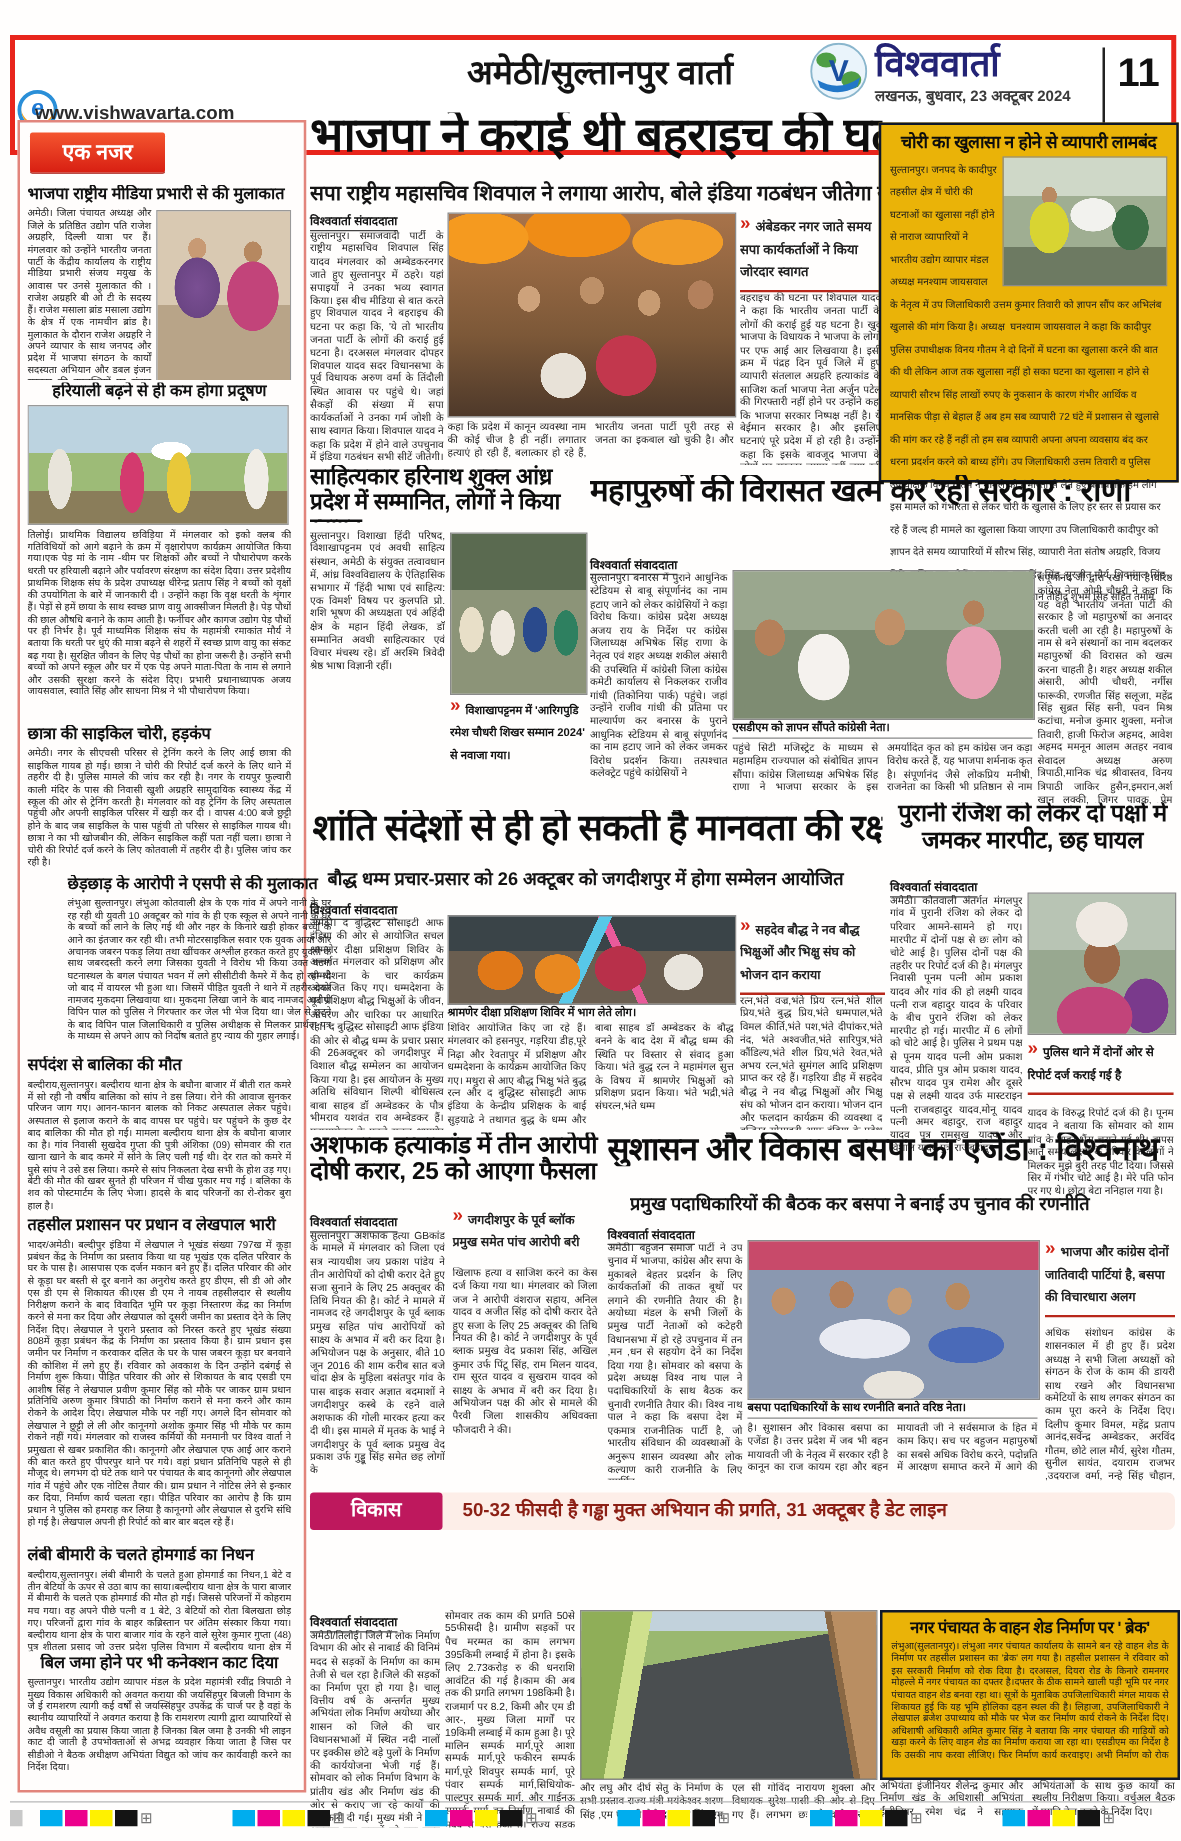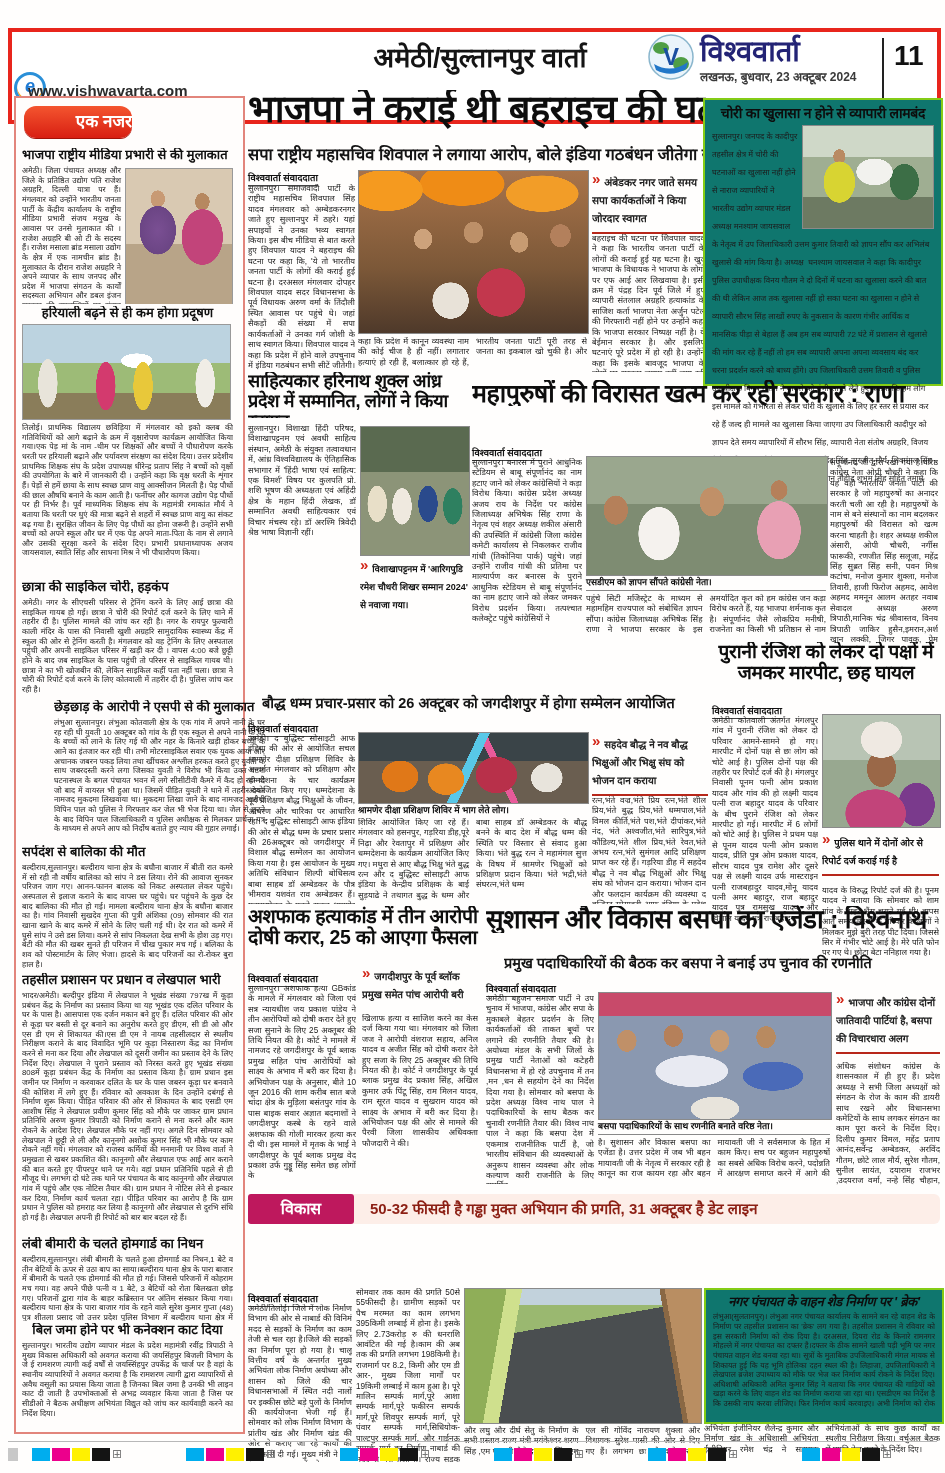--- a/index.html
+++ b/index.html
@@ -10,25 +10,25 @@
   .masthead-box{left:8px;top:28px;width:925px;height:88px;border:4px solid #e8251c;background:#fff;}
   .site-url{left:28px;top:82px;font-size:15px;font-weight:bold;color:#2b2b2b;}
   .e-icon{left:14px;top:72px;width:26px;height:26px;border:3px solid #2a8fd8;border-radius:50%;color:#1e7ad4;
           font-weight:bold;font-style:italic;font-size:18px;line-height:22px;text-align:center;
           box-shadow:inset 0 -2px 0 #f5a21b;}
   .section-title{left:260px;top:38px;width:440px;text-align:center;font-size:27px;font-weight:bold;color:#141414;white-space:nowrap;}
   .masthead-logo{left:648px;top:34px;width:46px;height:46px;}
   .masthead-name{left:700px;top:30px;font-size:29px;font-weight:bold;color:#232375;white-space:nowrap;}
   .masthead-date{left:700px;top:68px;font-size:12px;font-weight:bold;color:#3a3a3a;white-space:nowrap;}
   .pgsep{left:882px;top:38px;width:2px;height:66px;background:#222;}
-  .page-no{left:894px;top:40px;font-size:28px;font-weight:bold;color:#111;}
+  .page-no{left:894px;top:40px;font-size:32px;font-weight:bold;color:#111;}
   
   .sidebar{left:14px;top:96px;width:227px;height:1334px;border:2px solid #e2857c;background:#fffdfc;}
   .one-look{left:24px;top:106px;width:108px;height:32px;background:linear-gradient(180deg,#f4552f,#d81f12);
-            color:#fff;font-size:17px;font-weight:bold;text-align:right;line-height:32px;border-radius:12px;
+            color:#fff;font-size:17px;font-weight:bold;text-align:center;line-height:32px;border-radius:2px;
             box-shadow:0 1px 0 #a31208;}
   .sb-art{position:absolute;left:22px;width:211px;overflow:hidden;}
   .sb-h{font-size:13px;font-weight:bold;color:#101010;line-height:1.15;margin:0 0 3px 0;}
   .sb-b{font-size:7.8px;line-height:1.24;text-align:justify;color:#1d1d1d;}
   .sb-photo{border:1px solid #999;}
   .ph-meet{float:right;width:106px;height:136px;margin:2px 0 2px 4px;
     background:radial-gradient(30px 40px at 30% 45%,#7a4f93 0,#6b4584 60%,transparent 61%),
       radial-gradient(12px 14px at 30% 22%,#c89a74 0 60%,transparent 61%),
       radial-gradient(34px 46px at 72% 50%,#c2447a 0 60%,transparent 61%),
       radial-gradient(12px 14px at 72% 24%,#b68860 0 60%,transparent 61%),
@@ -47,21 +47,21 @@
   .byline{font-size:9.5px;font-weight:bold;color:#111;border-bottom:1px solid #444;display:inline-block;padding-bottom:1px;}
   .btxt{font-size:8.2px;line-height:1.27;text-align:justify;color:#1c1c1c;overflow:hidden;}
   .two-col{column-count:2;column-gap:7px;}
   .quote{overflow:hidden;}
   .quote .chev{float:left;color:#d22517;font-weight:bold;font-size:15px;line-height:14px;margin-right:4px;}
   .qtext{font-size:10.5px;font-weight:bold;color:#222;line-height:1.35;}
   .qrule{border-bottom:2px solid #b8271a;margin-top:6px;}
   .cap{font-size:9px;font-weight:bold;color:#111;line-height:1.25;}
   .cap-rule{border-bottom:1px solid #888;padding-bottom:2px;}
   .photo{border:1px solid #8a8a8a;}
-  .pinkbox{border:2px solid #84cc16;background:#0f766e;}
+  .pinkbox{border:2px solid #0f172a;background:#eab308;}
   
   .ph-crowd{background:
       radial-gradient(60px 34px at 12% 12%,#f59a1f 0 60%,transparent 61%),
       radial-gradient(70px 36px at 45% 8%,#ef8c16 0 60%,transparent 61%),
       radial-gradient(60px 30px at 80% 14%,#f29d28 0 60%,transparent 61%),
       radial-gradient(15px 17px at 28% 42%,#cda27b 0 60%,transparent 61%),
       radial-gradient(16px 18px at 50% 38%,#bd9068 0 60%,transparent 61%),
       radial-gradient(15px 17px at 70% 44%,#c79b72 0 60%,transparent 61%),
       radial-gradient(17px 19px at 88% 40%,#b3805c 0 60%,transparent 61%),
       radial-gradient(40px 40px at 62% 75%,#c2374d 0 60%,transparent 61%),
@@ -229,20 +229,21 @@
   </div>
 
   <div class="abs hl" style="left:472px;top:380px;width:468px;font-size:25px;">महापुरुषों की विरासत खत्म कर रही सरकार : राणा</div>
   <div class="abs" style="left:472px;top:442px;"><span class="byline">विश्ववार्ता संवाददाता</span></div>
   <div class="abs btxt" style="left:472px;top:458px;width:110px;height:186px;">सुल्तानपुर। बनारस में पुराने आधुनिक स्टेडियम से बाबू संपूर्णानंद का नाम हटाए जाने को लेकर कांग्रेसियों ने कड़ा विरोध किया। कांग्रेस प्रदेश अध्यक्ष अजय राय के निर्देश पर कांग्रेस जिलाध्यक्ष अभिषेक सिंह राणा के नेतृत्व एवं शहर अध्यक्ष शकील अंसारी की उपस्थिति में कांग्रेसी जिला कांग्रेस कमेटी कार्यालय से निकलकर राजीव गांधी (तिकोनिया पार्क) पहुंचे। जहां उन्होंने राजीव गांधी की प्रतिमा पर माल्यार्पण कर बनारस के पुराने आधुनिक स्टेडियम से बाबू संपूर्णानंद का नाम हटाए जाने को लेकर जमकर विरोध प्रदर्शन किया। तत्पश्चात कलेक्ट्रेट पहुंचे कांग्रेसियों ने</div>
   <div class="abs photo ph-cong" style="left:586px;top:456px;width:240px;height:118px;"></div>
   <div class="abs cap cap-rule" style="left:586px;top:577px;width:240px;">एसडीएम को ज्ञापन सौंपते कांग्रेसी नेता।</div>
   <div class="abs btxt two-col" style="left:586px;top:594px;width:240px;height:50px;">पहुंचे सिटी मजिस्ट्रेट के माध्यम से महामहिम राज्यपाल को संबोधित ज्ञापन सौंपा। कांग्रेस जिलाध्यक्ष अभिषेक सिंह राणा ने भाजपा सरकार के इस अमर्यादित कृत को हम कांग्रेस जन कड़ा विरोध करते हैं, यह भाजपा शर्मनाक कृत है। संपूर्णानंद जैसे लोकप्रिय मनीषी, राजनेता का किसी भी प्रतिष्ठान से नाम हटा दिया जाना यह काशी वासियों के भावनाओं का ही नहीं बल्कि देश प्रदेश की भावनाओं का अपमान है, प्रधानमंत्री जी या भूल रहे हैं</div>
   <div class="abs btxt" style="left:830px;top:458px;width:108px;height:186px;">संपूर्णानंद जी द्वारा रखा गया है।वरिष्ठ कांग्रेस नेता ओपी चौधरी ने कहा कि यह वही भारतीय जनता पार्टी की सरकार है जो महापुरुषों का अनादर करती चली आ रही है। महापुरुषों के नाम से बने संस्थानों का नाम बदलकर महापुरुषों की विरासत को खत्म करना चाहती है। शहर अध्यक्ष शकील अंसारी, ओपी चौधरी, नर्गीस फारूकी, रणजीत सिंह सलूजा, महेंद्र सिंह सुब्रत सिंह सनी, पवन मिश्र कटांचा, मनोज कुमार शुक्ला, मनोज तिवारी, हाजी फिरोज अहमद, आवेश अहमद ममनून आलम अतहर नवाब सेवादल अध्यक्ष अरुण त्रिपाठी,मानिक चंद्र श्रीवास्तव, विनय त्रिपाठी जाकिर हुसैन,इमरान,अर्श खान लक्की, जिगर पावक, प्रेम मौर्य,शीतला साहू आदि लोग मौजूद रहे।</div>
 
+  <div class="abs hl" style="left:250px;top:648px;width:456px;font-size:29px;">शांति संदेशों से ही हो सकती है मानवता की रक्षा</div>
   <div class="abs subhl" style="left:262px;top:692px;width:440px;font-size:14.5px;">बौद्ध धम्म प्रचार-प्रसार को 26 अक्टूबर को जगदीशपुर में होगा सम्मेलन आयोजित</div>
   <div class="abs" style="left:248px;top:718px;"><span class="byline">विश्ववार्ता संवाददाता</span></div>
   <div class="abs btxt" style="left:248px;top:734px;width:107px;height:170px;">अमेठी। द बुद्धिस्ट सोसाइटी आफ इंडिया की ओर से आयोजित सचल श्रामणेर दीक्षा प्रशिक्षण शिविर के अन्तर्गत मंगलवार को प्रशिक्षण और धम्मदेशना के चार कार्यक्रम आयोजित किए गए। धम्मदेशना के पूर्व प्रशिक्षण बौद्ध भिक्षुओं के जीवन, आचरण और चारिका पर आधारित रहा। द बुद्धिस्ट सोसाइटी आफ इंडिया की ओर से बौद्ध धम्म के प्रचार प्रसार की 26अक्टूबर को जगदीशपुर में विशाल बौद्ध सम्मेलन का आयोजन किया गया है। इस आयोजन के मुख्य अतिथि संविधान शिल्पी बोधिसत्व बाबा साहब डॉ अम्बेडकर के पौत्र भीमराव यशवंत राव अम्बेडकर हैं। महासम्मेलन के पहले सचल श्रामणेर दीक्षा प्रशिक्षण</div>
   <div class="abs photo ph-monks" style="left:358px;top:732px;width:229px;height:70px;"></div>
   <div class="abs cap" style="left:358px;top:805px;width:229px;">श्रामणेर दीक्षा प्रशिक्षण शिविर में भाग लेते लोग।</div>
   <div class="abs btxt two-col" style="left:358px;top:818px;width:229px;height:86px;">शिविर आयोजित किए जा रहे हैं। मंगलवार को हसनपुर, गड़रिया डीह,पूरे निढ़ा और रेवतापुर में प्रशिक्षण और धम्मदेशना के कार्यक्रम आयोजित किए गए। मथुरा से आए बौद्ध भिक्षु भंते बुद्ध रत्न और द बुद्धिस्ट सोसाइटी आफ इंडिया के केन्द्रीय प्रशिक्षक के बाई सुड़याढे ने तथागत बुद्ध के धम्म और बाबा साहब डॉ अम्बेडकर के बौद्ध बनने के बाद देश में बौद्ध धम्म की स्थिति पर विस्तार से संवाद हुआ किया। भंते बुद्ध रत्न ने महामंगल सुत्त के विषय में श्रामणेर भिक्षुओं को प्रशिक्षण प्रदान किया। भंते भद्री,भंते संघरत्न,भंते धम्म</div>
   <div class="abs quote" style="left:592px;top:734px;width:116px;">
     <span class="chev">»</span>
     <span class="qtext" style="font-size:10px;">सहदेव बौद्ध ने नव बौद्ध भिक्षुओं और भिक्षु संघ को भोजन दान कराया</span>
     <div class="qrule"></div>
@@ -288,21 +289,21 @@
     <div class="kick-text">50-32 फीसदी है गड्ढा मुक्त अभियान की प्रगति, 31 अक्टूबर है डेट लाइन</div>
   </div>
 
   <div class="abs" style="left:248px;top:1288px;"><span class="byline">विश्ववार्ता संवाददाता</span></div>
   <div class="abs btxt" style="left:248px;top:1304px;width:104px;height:158px;">अमेठी/तिलोई। जिले में लोक निर्माण विभाग की ओर से नाबार्ड की विनिमं मदद से सड़कों के निर्माण का काम तेजी से चल रहा है।जिले की सड़कों का निर्माण पूरा हो गया है। चालू वित्तीय वर्ष के अन्तर्गत मुख्य अभियंता लोक निर्माण अयोध्या और शासन को जिले की चार विधानसभाओं में स्थित नदी नालों पर इक्कीस छोटे बड़े पुलों के निर्माण की कार्ययोजना भेजी गई हैं। सोमवार को लोक निर्माण विभाग के प्रांतीय खंड और निर्माण खंड की ओर से कराए जा रहे कार्यों की जानकारी दी गई। मुख्य मंत्री ने 31, अक्टूबर तक सड़कों को गड्ढा मुक्त और पैच मरम्मत का काम पूरा कराने के निर्देश दिए हैं।</div>
   <div class="abs btxt" style="left:356px;top:1288px;width:104px;height:174px;">सोमवार तक काम की प्रगति 50से 55फीसदी है। ग्रामीण सड़कों पर पैच मरम्मत का काम लगभग 395किमी लम्बाई में होना है। इसके लिए 2.73करोड़ रु की धनराशि आवंटित की गई है।काम की अब तक की प्रगति लगभग 198किमी है। राजमार्ग पर 8.2, किमी और एम डी आर-, मुख्य जिला मार्गों पर 19किमी लम्बाई में काम हुआ है। पूरे मालिन सम्पर्क मार्ग,पूरे आशा सम्पर्क मार्ग,पूरे फकीरन सम्पर्क मार्ग,पूरे शिवपुर सम्पर्क मार्ग, पूरे पंवार सम्पर्क मार्ग,सिधियोक-पाल्टपुर सम्पर्क मार्ग, और गाईनऊ सम्पर्क मार्ग का निर्माण नाबार्ड की मदद से पूरा हुआ है। राज्य सड़क निधि , सड़कों के नवीनीकरण, सुदृढ़ीकरण,पैच मरम्मत</div>
   <div class="abs photo ph-road" style="left:464px;top:1288px;width:236px;height:134px;"></div>
   <div class="abs btxt two-col" style="left:464px;top:1426px;width:236px;height:36px;">और लघु और दीर्घ सेतु के निर्माण के सभी प्रस्ताव राज्य मंत्री मयंकेश्वर शरण सिंह ,एम एल सी शैलेन्द्र प्रताप सिंह,एम एल सी गोविंद नारायण शुक्ला और विधायक सुरेश पासी की ओर से दिए गए हैं। लगभग छः सौ करोड़ रुपए लागत की 684कार्ययोजनाएं शासन को भेजी गई हैं। बजट आवंटन अगले महीने होने की संभावना है। सोमवार को लोक निर्माण विभाग, प्रांतीय खंड के अधिशासी</div>
 
   <div class="abs pinkbox" style="left:704px;top:1288px;width:236px;height:132px;">
-    <div class="hl-wrap" style="font-size:13px;text-align:center;margin:5px 6px 3px 6px;font-style:italic;">नगर पंचायत के वाहन शेड निर्माण पर ' ब्रेक'</div>
+    <div class="hl-wrap" style="font-size:13px;text-align:center;margin:5px 6px 3px 6px;">नगर पंचायत के वाहन शेड निर्माण पर ' ब्रेक'</div>
     <div class="btxt" style="font-size:7.6px;margin:0 7px;height:96px;">लंभुआ(सुलतानपुर)। लंभुआ नगर पंचायत कार्यालय के सामने बन रहे वाहन शेड के निर्माण पर तहसील प्रशासन का 'ब्रेक' लग गया है। तहसील प्रशासन ने रविवार को इस सरकारी निर्माण को रोक दिया है। दरअसल, दियरा रोड के किनारे रामनगर मोहल्ले में नगर पंचायत का दफ्तर है।दफ्तर के ठीक सामने खाली पड़ी भूमि पर नगर पंचायत वाहन शेड बनवा रहा था। सूत्रों के मुताबिक उपजिलाधिकारी मंगल मायक से शिकायत हुई कि यह भूमि होलिका दहन स्थल की है। लिहाजा, उपजिलाधिकारी ने लेखपाल ब्रजेश उपाध्याय को मौके पर भेज कर निर्माण कार्य रोकने के निर्देश दिए। अधिशाषी अधिकारी अमित कुमार सिंह ने बताया कि नगर पंचायत की गाड़ियों को खड़ा करने के लिए वाहन शेड का निर्माण कराया जा रहा था। एसडीएम का निर्देश है कि उसकी नाप करवा लीजिए। फिर निर्माण कार्य करवाइए। अभी निर्माण को रोक दिया गया है।</div>
   </div>
   <div class="abs btxt two-col" style="left:704px;top:1424px;width:236px;height:38px;">अभियंता इंजीनियर शैलेन्द्र कुमार और निर्माण खंड के अधिशासी अभियंता ईंजीनियर रमेश चंद्र ने सहायक अभियंताओं के साथ कुछ कार्यों का स्थलीय निरीक्षण किया। वर्चुअल बैठक में प्रगति तेज करने के निर्देश दिए।</div>
 
   <div class="abs bottomrule"></div>
   <div class="abs regrow">
     <div class="greysq"></div>
     <div class="reggroup" style="left:32px;">
       <span class="sq sq-c"></span>
         <span class="sq sq-m"></span>

